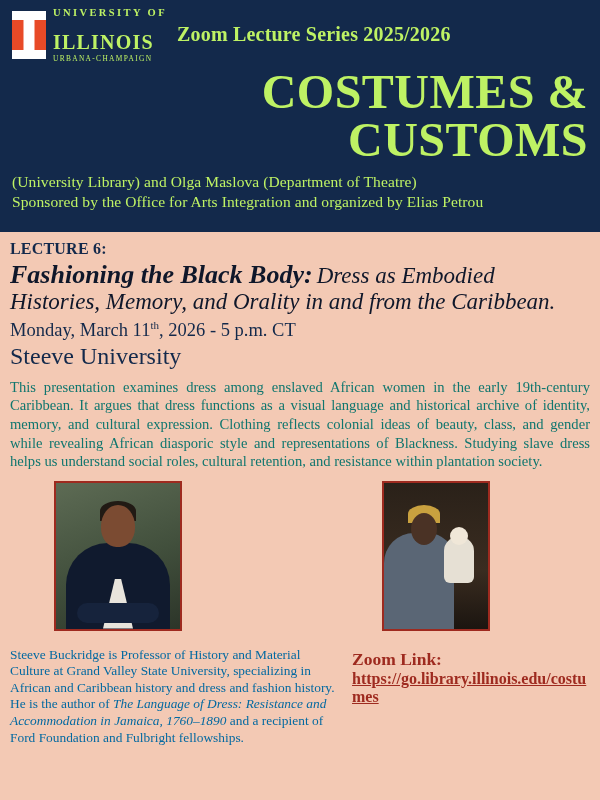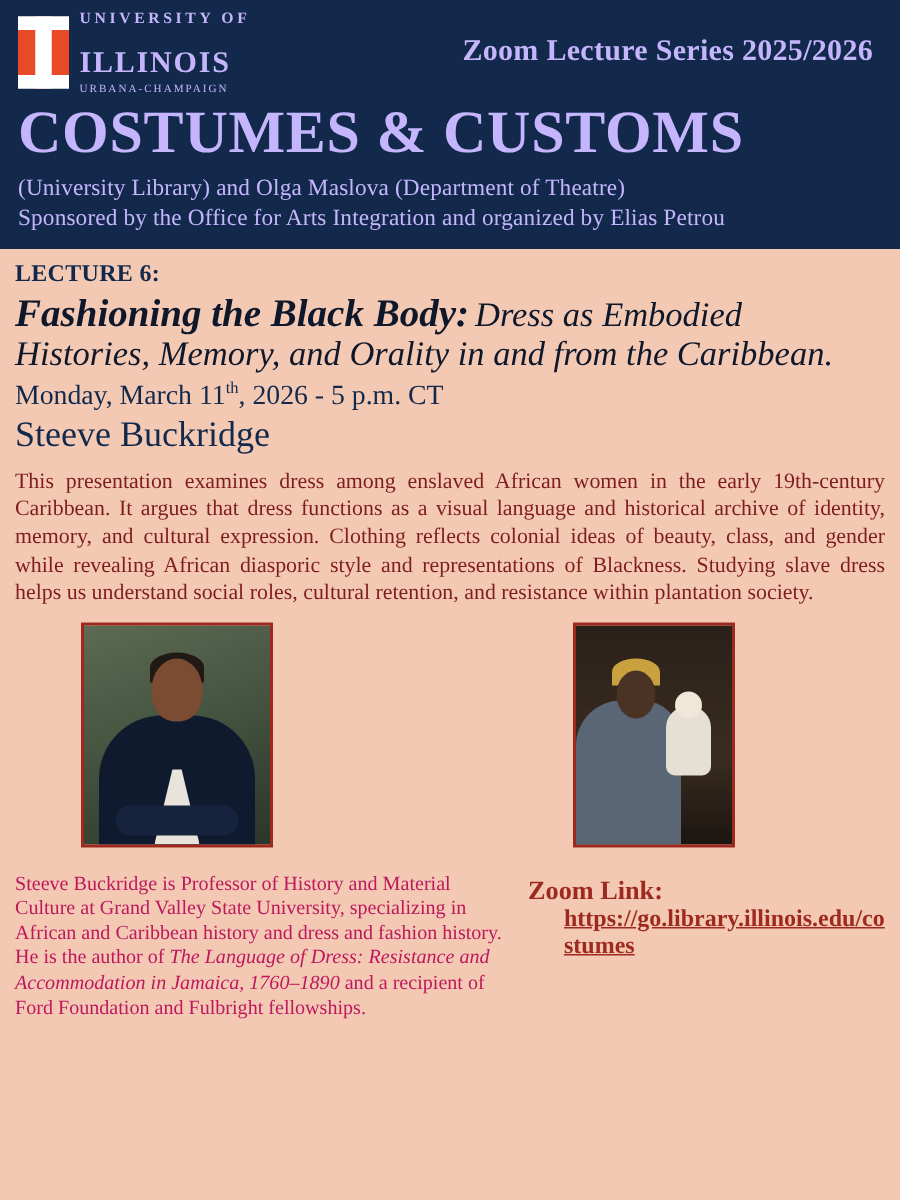--- a/index.html
+++ b/index.html
@@ -17,22 +17,22 @@
     position: relative;
     width: 600px;
     height: 800px;
     background: #f3c9b4;
     box-sizing: border-box;
   }
 
   
   .header {
     background: #13294b;
-    color: #c4b5fd;
-    padding: 8px 12px 10px 12px;
+    color: #bef264;
+    padding: 8px 12px 20px 12px;
     box-sizing: border-box;
     position: relative;
   }
   .header-top {
     display: flex;
     align-items: center;
     gap: 10px;
   }
   .logo-block {
     display: flex;
@@ -102,29 +102,29 @@
     font-weight: bold;
     margin-top: 13px;
   }
   .wm-3 {
     font-size: 7.4px;
     letter-spacing: 1.35px;
     margin-top: 3px;
   }
   .series-title {
     flex: 1 1 auto;
-    text-align: right;
+    text-align: left;
     font-size: 20px;
     font-weight: bold;
     letter-spacing: 0.2px;
     padding-right: 6px;
   }
   .main-title {
-    text-align: left;
-    font-size: 40px;
+    text-align: right;
+    font-size: 48px;
     font-weight: bold;
     letter-spacing: 0.5px;
     margin: 6px 0 8px 0;
     line-height: 1;
   }
   .sponsor {
     font-size: 15.5px;
     line-height: 1.3;
     margin: 0;
     text-align: left;
@@ -166,21 +166,21 @@
   .speaker {
     font-size: 24px;
     margin-top: 2px;
     line-height: 1.1;
   }
   .abstract {
     font-size: 14.6px;
     line-height: 1.27;
     text-align: justify;
     margin-top: 9px;
-    color: #7f1d1d;
+    color: #0f766e;
   }
 
   
   .images-row {
     position: relative;
     margin-top: 10px;
     height: 160px;
   }
   .photo-frame {
     position: absolute;
@@ -307,42 +307,41 @@
     display: flex;
     margin-top: 6px;
     padding: 0 10px;
     box-sizing: border-box;
     gap: 12px;
   }
   .bio {
     flex: 0 0 330px;
     font-size: 13.4px;
     line-height: 1.24;
-    color: #be185d;
+    color: #0369a1;
   }
   .bio em { font-style: italic; }
   .zoom-col {
     flex: 1 1 auto;
     text-align: left;
     color: #9e2a1f;
     padding-top: 2px;
   }
   .zoom-label {
     font-size: 17.5px;
     font-weight: bold;
   }
   .zoom-link {
     font-size: 16px;
     font-weight: bold;
     text-decoration: underline;
     word-break: break-all;
     line-height: 1.18;
     display: block;
     color: #9e2a1f;
-    margin-left: 24px;
   }
   .free-note {
     font-size: 16px;
     font-weight: bold;
     margin-top: 4px;
     line-height: 1.2;
   }
 </style>
 </head>
 <body>
@@ -375,21 +374,21 @@
 
     <div class="talk-title">
       <span class="t-main">Fashioning the Black Body:</span>
       <span class="t-sub">Dress as Embodied Histories, Memory, and Orality in and from the Caribbean.</span>
     </div>
 
     <div class="talk-date">
       <span>Monday, March 11</span><sup>th</sup><span>, 2026 - 5 p.m. CT</span>
     </div>
 
-    <div class="speaker">Steeve Buckridge</div>
+    <div class="speaker">Steeve University</div>
 
     <div class="abstract">This presentation examines dress among enslaved African women in the early 19th-century Caribbean. It argues that dress functions as a visual language and historical archive of identity, memory, and cultural expression. Clothing reflects colonial ideas of beauty, class, and gender while revealing African diasporic style and representations of Blackness. Studying slave dress helps us understand social roles, cultural retention, and resistance within plantation society.</div>
   </div>
 
   <div class="images-row">
     <div class="photo-frame photo-left">
       <div class="pl-body"></div>
       <div class="pl-shirt"></div>
       <div class="pl-arms"></div>
       <div class="pl-hair"></div>

